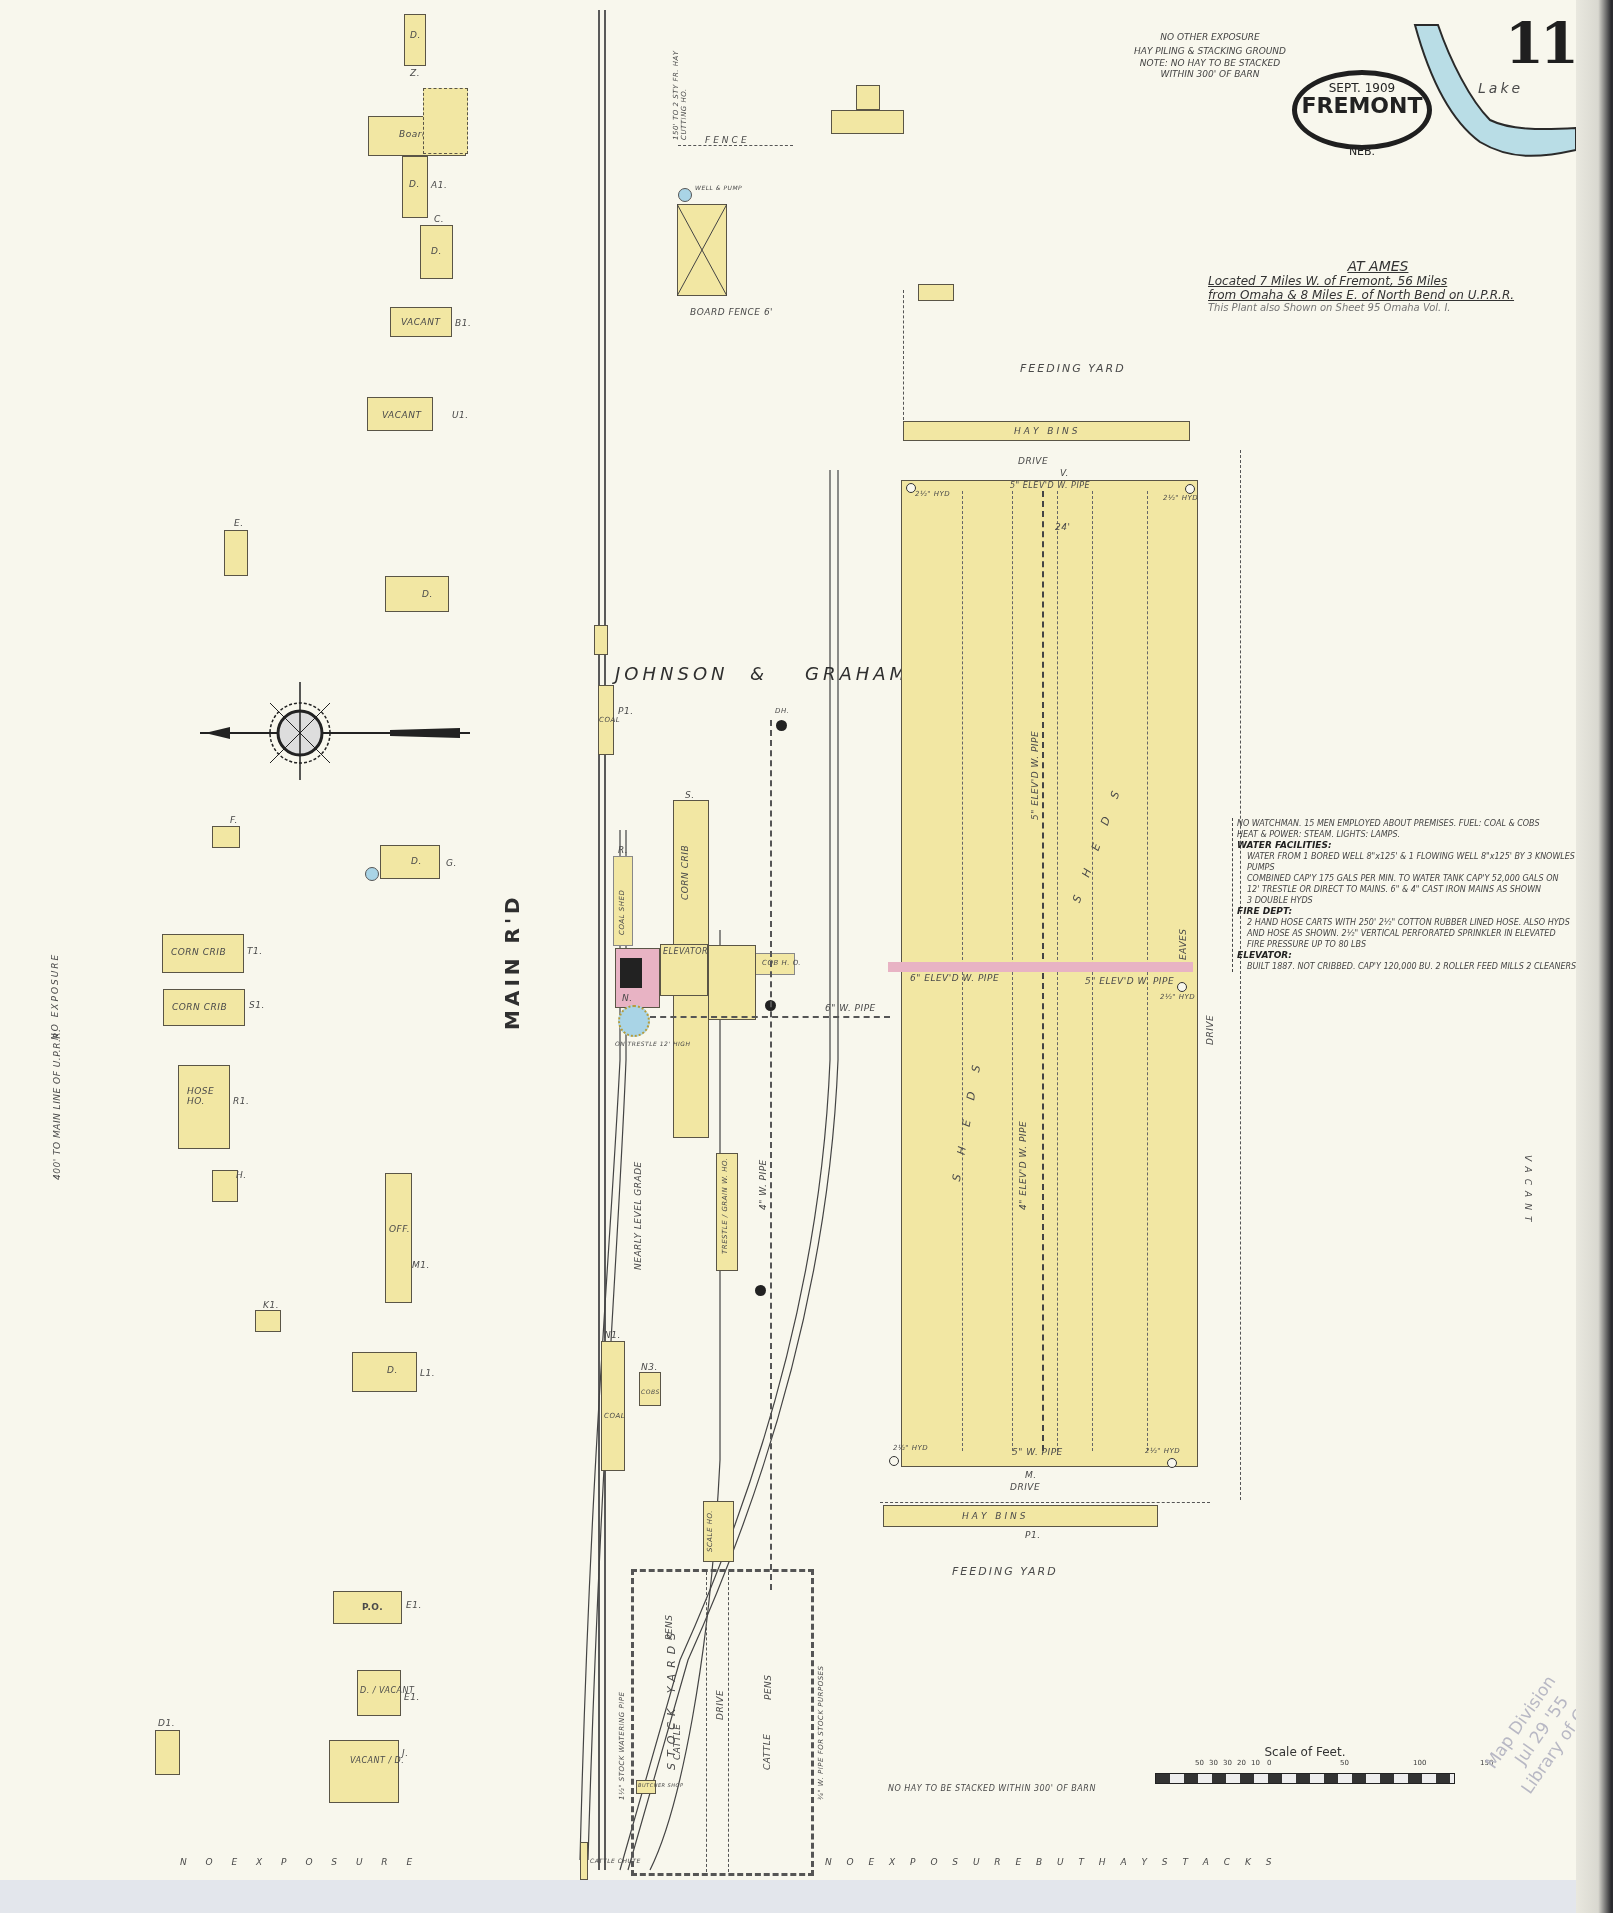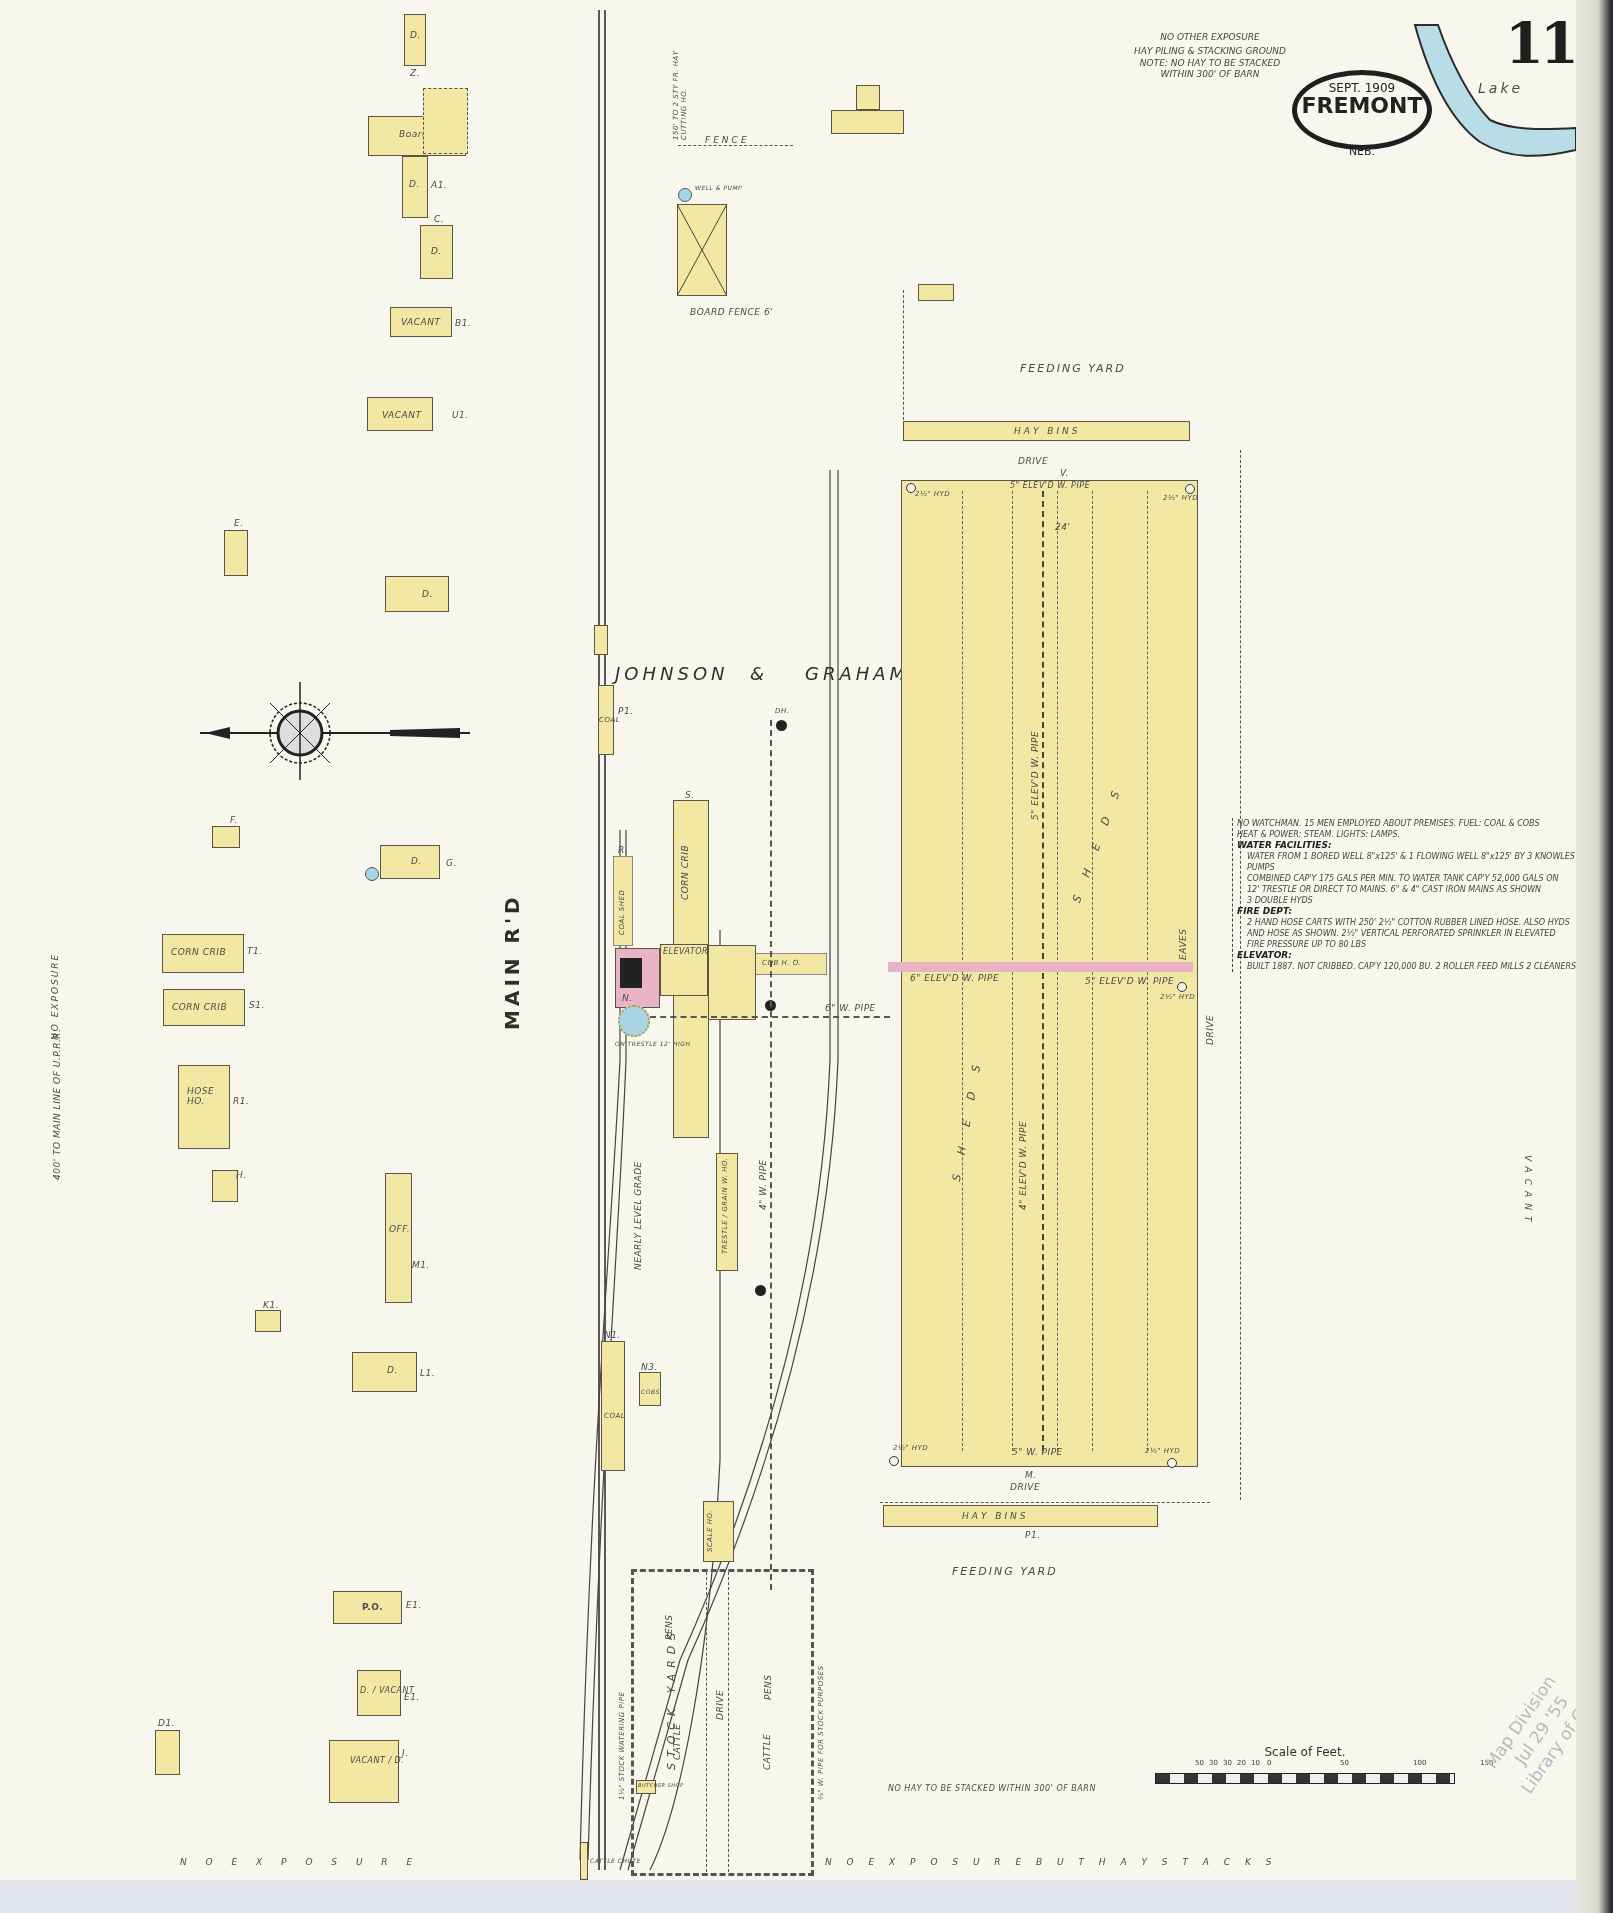--- a/index.html
+++ b/index.html
@@ -62,20 +62,26 @@
     <div class="s">NEB.</div>
   </div>
 
   <div style="position:absolute;left:1110px;top:30px;width:200px;font-size:9px;font-style:italic;color:#444;text-align:center;line-height:14px">
     <div>NO OTHER EXPOSURE</div>
     <div>HAY PILING &amp; STACKING GROUND</div>
     <div style="line-height:11px">NOTE: NO HAY TO BE STACKED</div>
     <div style="line-height:11px">WITHIN 300' OF BARN</div>
   </div>
 
+  <div class="ames">
+    <div class="t">AT AMES</div>
+    <div class="u">Located 7 Miles W. of Fremont, 56 Miles</div>
+    <div class="u">from Omaha &amp; 8 Miles E. of North Bend on U.P.R.R.</div>
+    <div class="s">This Plant also Shown on Sheet 95 Omaha Vol. I.</div>
+  </div>
 
   <div class="line" style="left:598px;top:10px;width:1.5px;height:1860px"></div>
   <div class="line" style="left:604px;top:10px;width:1.5px;height:1860px"></div>
   <div class="lbl lg vert" style="left:500px;top:1030px;font-style:normal;font-weight:bold;font-size:20px">MAIN R'D</div>
 
   <svg style="position:absolute;left:560px;top:460px" width="300" height="1420">
     <path d="M270,10 L270,600 C262,800 210,1000 120,1200 L60,1410" stroke="#444" fill="none" stroke-width="1.2"></path>
     <path d="M278,10 L278,600 C270,800 218,1000 128,1200 L68,1410" stroke="#444" fill="none" stroke-width="1.2"></path>
     <path d="M60,370 L60,600 C50,800 30,1000 20,1400" stroke="#444" fill="none" stroke-width="1.2"></path>
     <path d="M66,370 L66,600 C58,800 40,1000 28,1400" stroke="#444" fill="none" stroke-width="1.2"></path>
@@ -186,21 +192,21 @@
   <div class="lbl vert" style="left:680px;top:900px">CORN CRIB</div>
   <div class="lbl" style="left:685px;top:790px">S.</div>
   <div class="bldg" style="left:613px;top:856px;width:20px;height:90px;border-color:#888"></div>
   <div class="lbl vert" style="left:618px;top:935px;font-size:7px">COAL SHED</div>
   <div class="lbl" style="left:618px;top:845px">R.</div>
   <div class="bldg pink" style="left:615px;top:948px;width:45px;height:60px"></div>
   <div style="position:absolute;left:620px;top:958px;width:22px;height:30px;background:#222"></div>
   <div class="bldg" style="left:660px;top:944px;width:48px;height:52px">
     <span class="lbl" style="left:2px;top:2px;font-size:8px">ELEVATOR</span>
   </div>
-  <div class="bldg" style="left:755px;top:953px;width:72px;height:22px;border-color:#888">
+  <div class="bldg" style="left:755px;top:953px;width:40px;height:22px;border-color:#888">
       <span class="lbl" style="left:6px;top:5px;font-size:7px">COB H. O.</span>
     </div>
   <div class="bldg" style="left:708px;top:945px;width:48px;height:75px"></div>
   <div style="position:absolute;left:618px;top:1005px;width:28px;height:28px;border-radius:50%;background:#a9d4e6;border:2px dotted #b49c3c"></div>
   <div class="lbl" style="left:622px;top:993px">N.</div>
   <div class="lbl" style="left:615px;top:1040px;font-size:6px">ON TRESTLE 12' HIGH</div>
 
   <div class="dh" style="left:776px;top:720px"></div>
   <div class="lbl" style="left:775px;top:707px;font-size:7px">DH.</div>
   <div class="dh" style="left:765px;top:1000px"></div>

